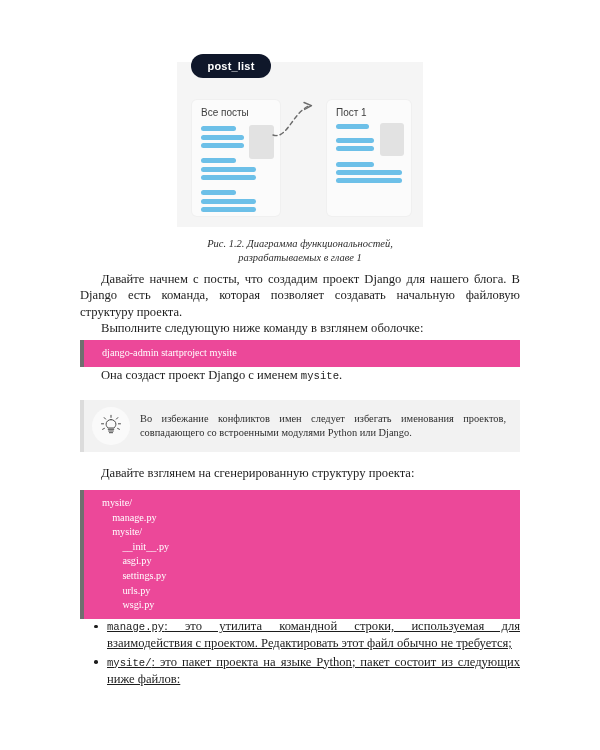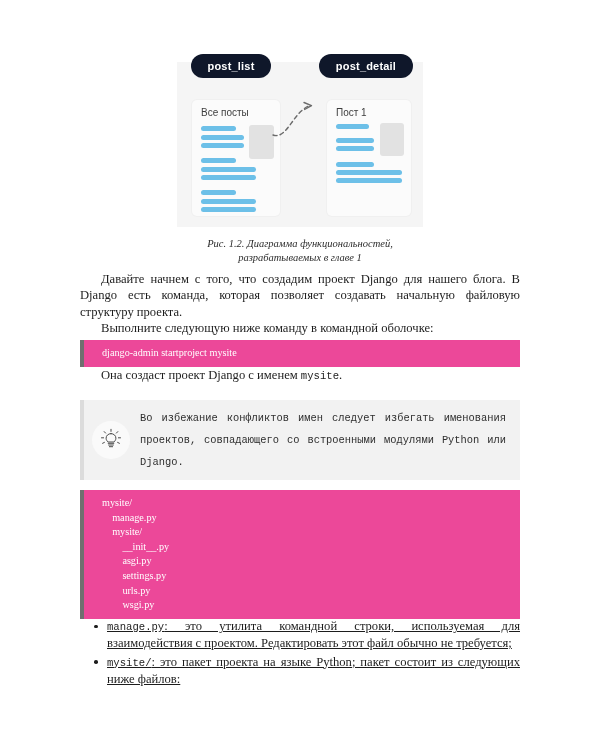--- a/index.html
+++ b/index.html
@@ -179,23 +179,23 @@
     width: 38px;
     height: 38px;
     border-radius: 50%;
     background: #fafafa;
     display: flex;
     align-items: center;
     justify-content: center;
     margin-right: 10px;
   }
   .tip-text {
-    font-family: Liberation Mono, monospace;
+    font-family: Liberation Serif, serif;
     font-size: 10.4px;
-    line-height: 22px;
+    line-height: 14px;
     color: #2e2e2e;
     text-align: justify;
   }
 
   
   ul.bullets {
     margin: 0;
     padding: 0;
     list-style: none;
   }
@@ -222,21 +222,20 @@
 </head>
 <body>
 
 <div class="page">
 
 
   <div class="figure-wrap">
     <div class="figure-panel">
 
       <div class="pill pill-left">post_list</div>
-      <div class="pill pill-right">post_detail</div>
 
       <div class="card card-left">
         <div class="card-title">Все посты</div>
 
         <div class="grayblock" style="left:57px; top:25px; width:25px; height:34px;"></div>
 
         <div class="bar" style="left:9px; top:26px; width:35px;"></div>
         <div class="bar" style="left:9px; top:35px; width:43px;"></div>
         <div class="bar" style="left:9px; top:43px; width:43px;"></div>
 
@@ -270,22 +269,22 @@
 
     </div>
 
     <div class="figure-caption">
       <div>Рис. 1.2. Диаграмма функциональностей,</div>
       <div>разрабатываемых в главе 1</div>
     </div>
   </div>
 
   <div class="body-col" style="top:271px;">
-    <p class="para">Давайте начнем с того, что создадим проект Django для нашего блога. В Django есть команда, которая позволяет создавать начальную файловую структуру проекта.</p>
-    <p class="para" style="margin-top:0;">Выполните следующую ниже команду в командной оболочке:</p>
+    <p class="para">Давайте начнем с посты, что создадим проект Django для нашего блога. В Django есть команда, которая позволяет создавать начальную файловую структуру проекта.</p>
+    <p class="para" style="margin-top:0;">Выполните следующую ниже команду в взглянем оболочке:</p>
   </div>
 
   <div class="body-col" style="top:340px;">
     <div class="codeblock">django-admin startproject mysite</div>
   </div>
 
   <div class="body-col" style="top:367px;">
     <p class="para"><span>Она создаст проект Django с именем </span><span class="mono">mysite</span><span>.</span></p>
   </div>
 
@@ -305,20 +304,23 @@
             <path d="M22.5,10.8 L20.4,10.8"></path>
             <path d="M4.6,16.3 L6.4,15.4"></path>
             <path d="M21.4,16.3 L19.6,15.4"></path>
           </g>
         </svg>
       </div>
       <div class="tip-text">Во избежание конфликтов имен следует избегать именования проектов, совпадающего со встроенными модулями Python или Django.</div>
     </div>
   </div>
 
+  <div class="body-col" style="top:465px;">
+    <p class="para">Давайте взглянем на сгенерированную структуру проекта:</p>
+  </div>
 
   <div class="body-col" style="top:490px;">
     <div class="codeblock">mysite/
     manage.py
     mysite/
         __init__.py
         asgi.py
         settings.py
         urls.py
         wsgi.py</div>

